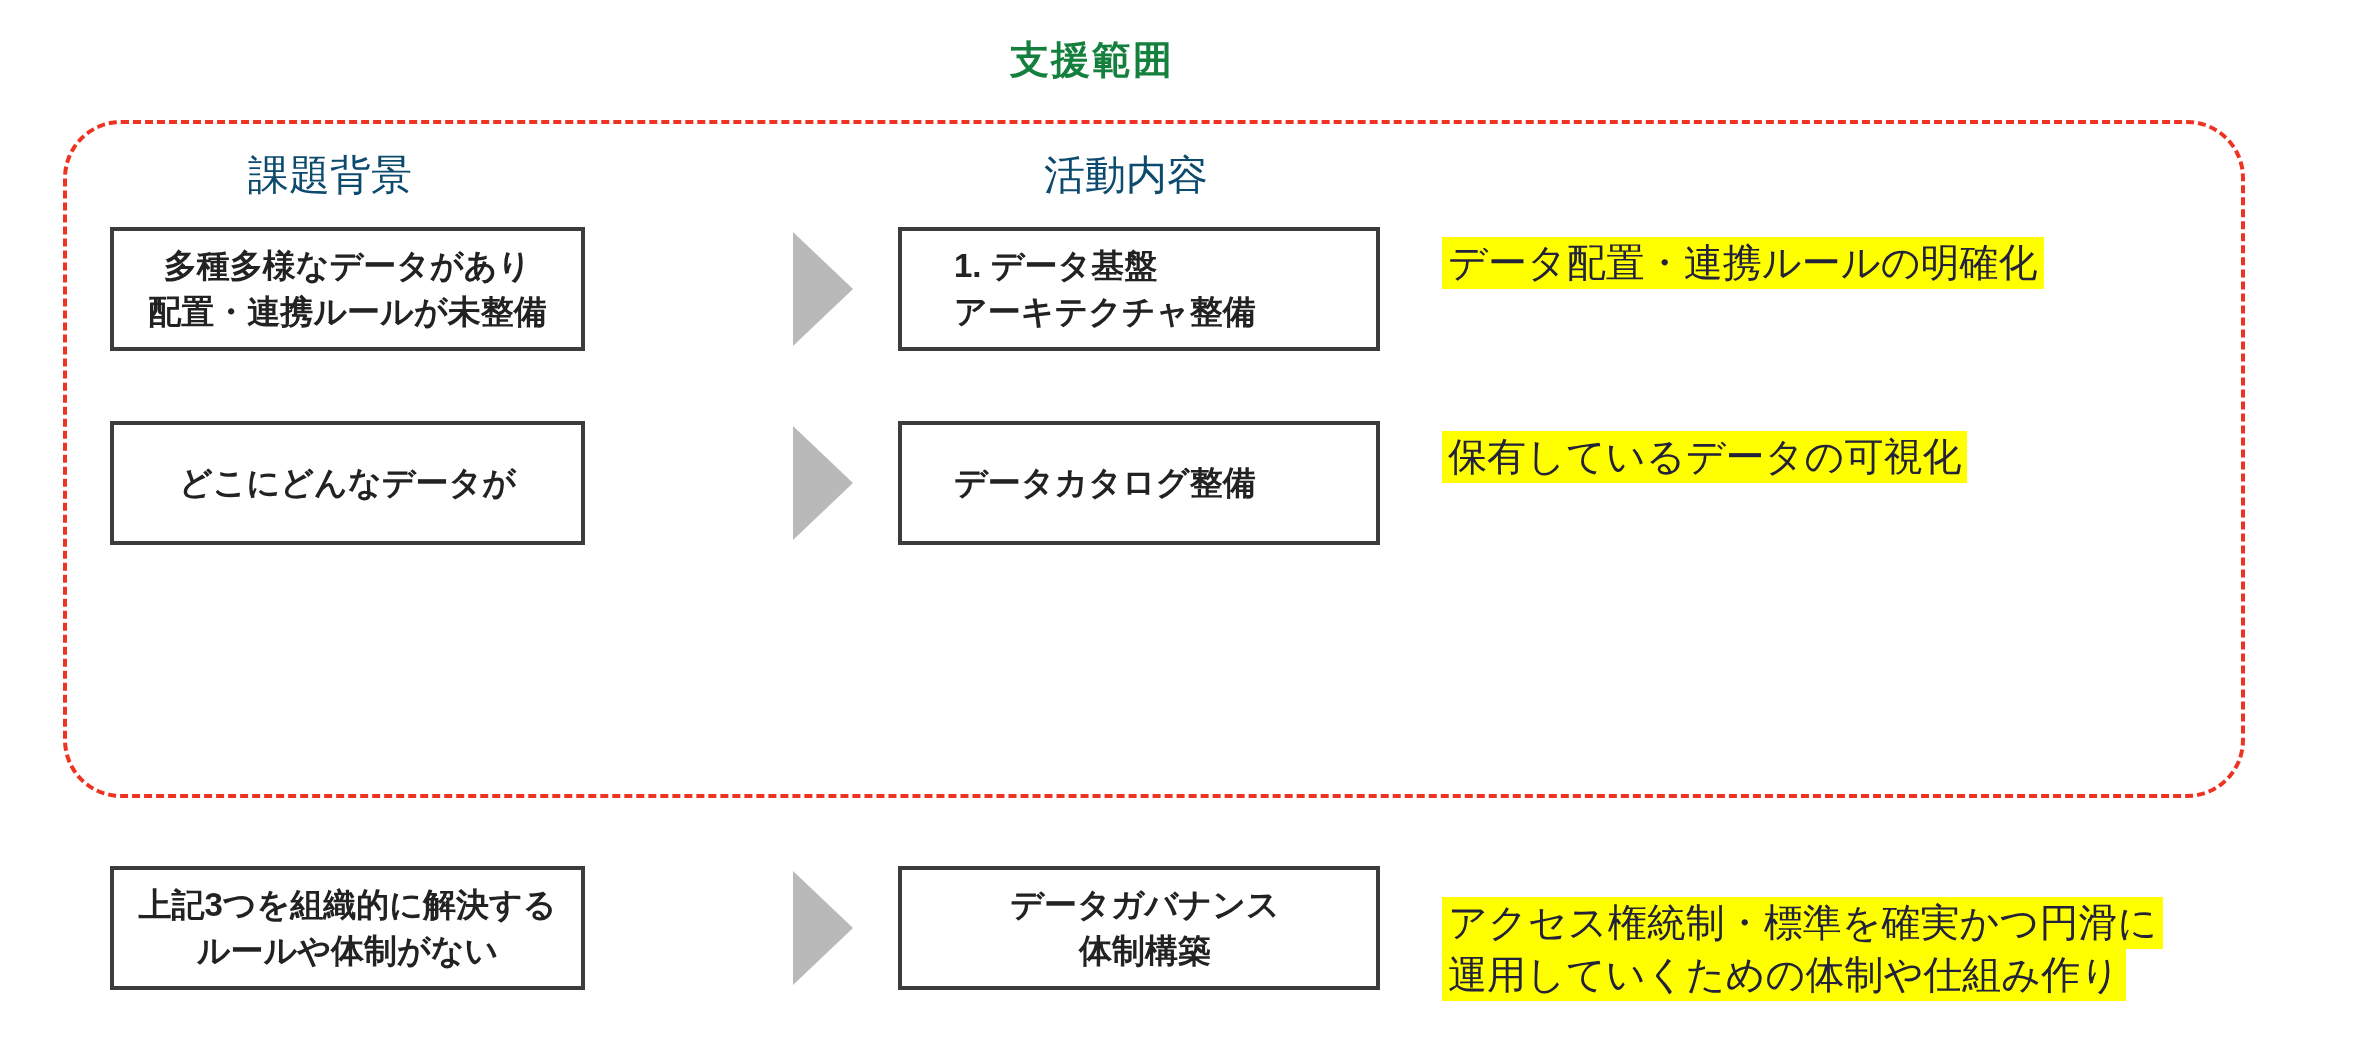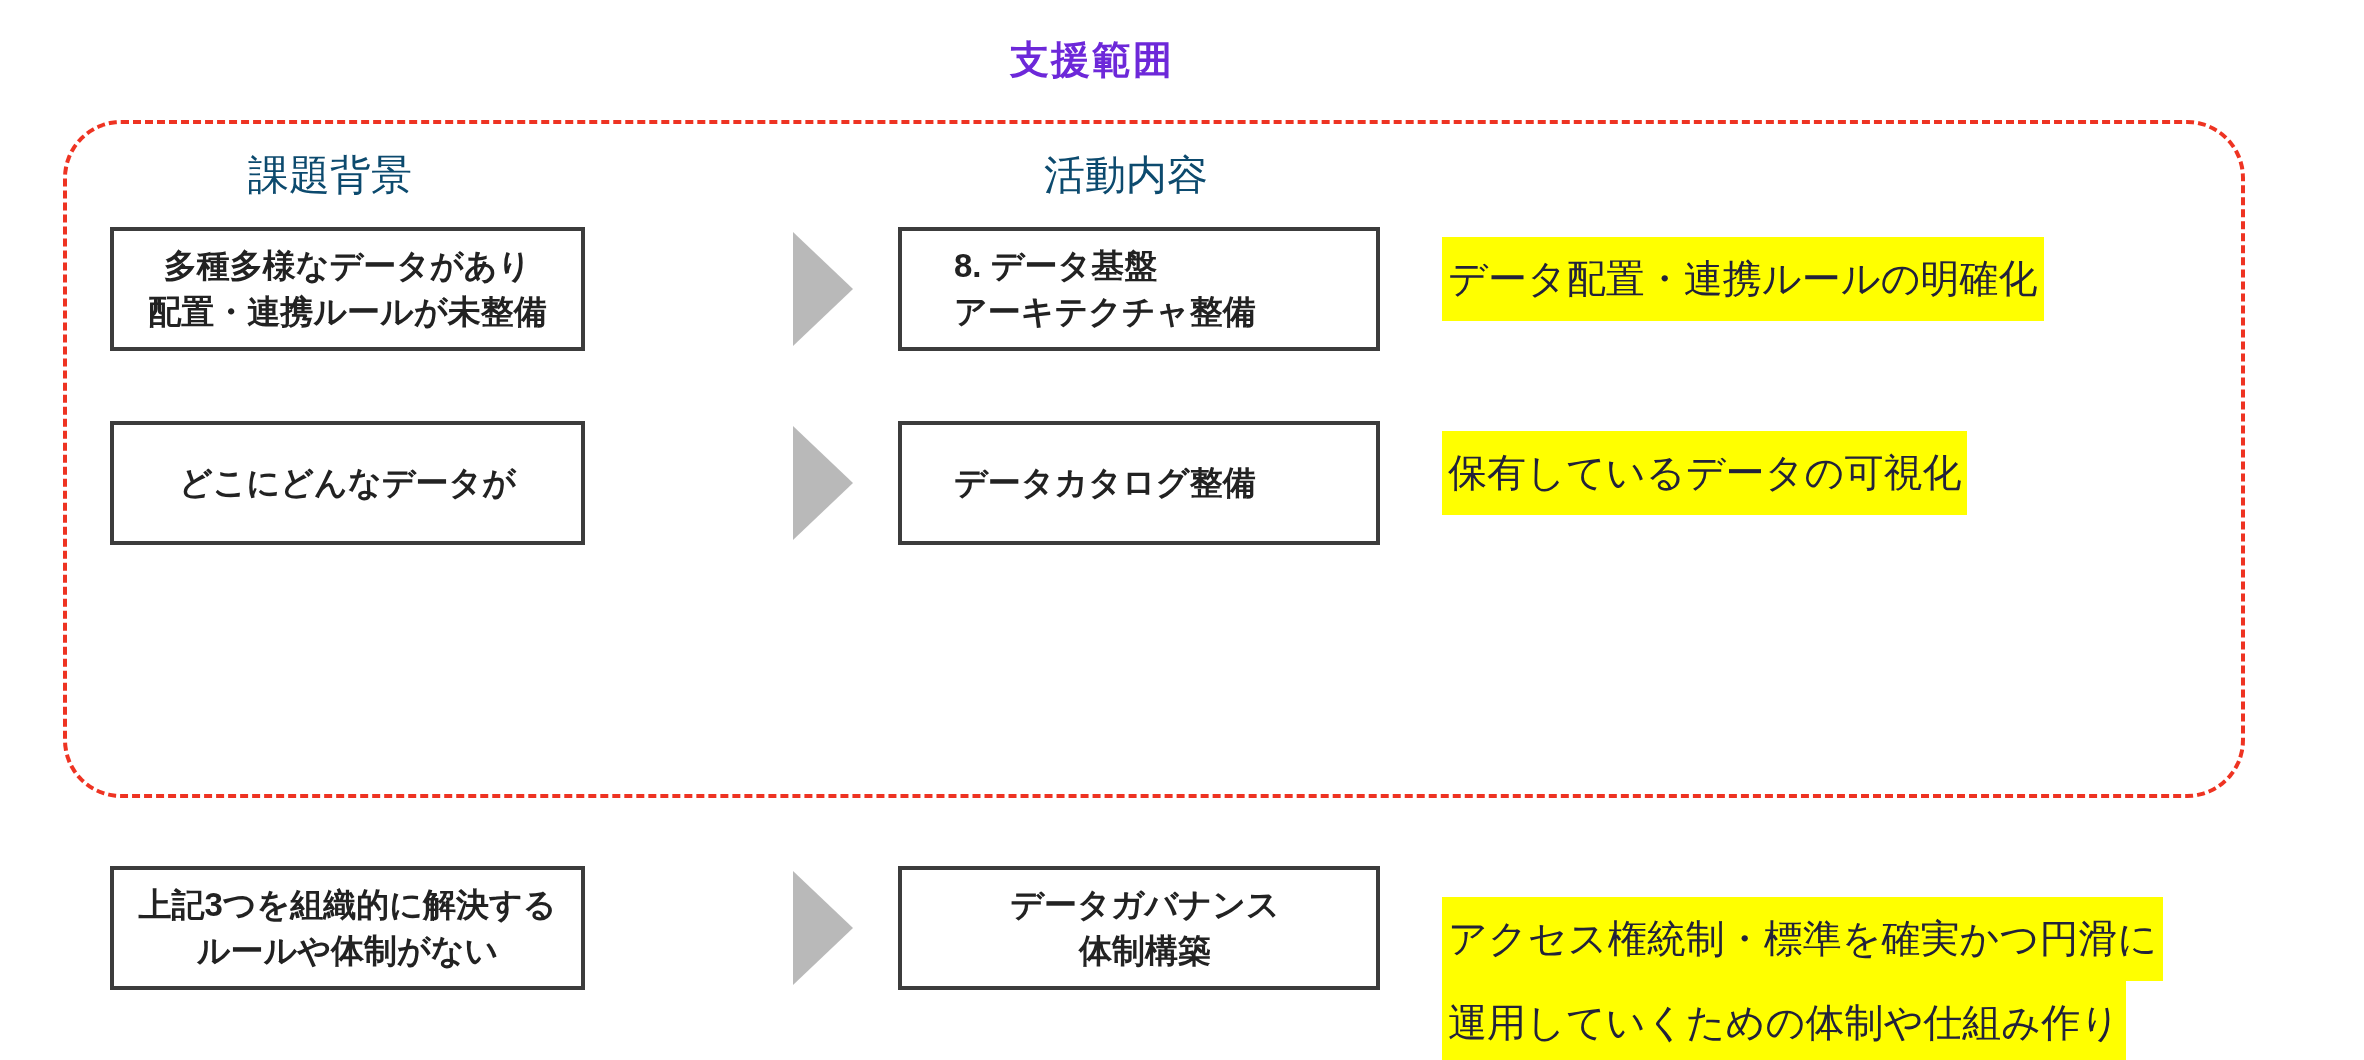--- a/index.html
+++ b/index.html
@@ -2,21 +2,21 @@
 <html><head>
 <meta charset="utf-8">
 <style>
   html,body{margin:0;padding:0;background:#ffffff;}
   .canvas{
     position:relative;width:2364px;height:1060px;background:#ffffff;overflow:hidden;
     font-family:"Liberation Sans","DejaVu Sans",sans-serif;
   }
   .page-title{
     position:absolute;top:33px;left:1092px;transform:translateX(-50%);
-    font-size:39px;font-weight:bold;color:#6d28d9;letter-spacing:2px;white-space:nowrap;
+    font-size:39px;font-weight:bold;color:#15803d;letter-spacing:2px;white-space:nowrap;
   }
   .scope-border{
     position:absolute;left:63px;top:120px;width:2182px;height:678px;
     border:4px dashed #ee3322;border-radius:58px;box-sizing:border-box;
   }
   .col-header{
     position:absolute;top:148px;transform:translateX(-50%);
     font-size:41px;color:#0c4a6e;white-space:nowrap;
   }
   .col-header.problems{left:330px;}
@@ -45,21 +45,21 @@
     border:4px solid #3c3c3c;box-sizing:border-box;background:#ffffff;
     display:flex;flex-direction:column;justify-content:center;align-items:flex-start;
     padding-left:52px;
     font-size:33px;font-weight:bold;color:#222222;line-height:46px;white-space:nowrap;
   }
   .abox.centered{align-items:center;padding-left:12px;}
   .outcome{position:absolute;left:1442px;top:10px;}
   .row.r3 .outcome{top:31px;}
   .hl{
     display:table;background:#ffff00;color:#22223a;
-    font-size:39px;line-height:52px;padding:16px 6px;white-space:nowrap;
+    font-size:39px;line-height:52px;padding:0 6px;white-space:nowrap;
   }
   .hl:empty{display:none;}
 </style>
 </head>
 <body>
 
 <div class="canvas">
 
   <div class="page-title">支援範囲</div>
 
@@ -68,21 +68,21 @@
   <div class="col-header problems">課題背景</div>
   <div class="col-header activities">活動内容</div>
 
   <div class="row r0">
     <div class="pbox">
       <span>多種多様なデータがあり</span>
       <span>配置・連携ルールが未整備</span>
     </div>
     <div class="arrow"></div>
     <div class="abox">
-      <span>8. データ基盤</span>
+      <span>1. データ基盤</span>
       <span>アーキテクチャ整備</span>
     </div>
     <div class="outcome">
       <span class="hl">データ配置・連携ルールの明確化</span>
 
     </div>
   </div>
 
   <div class="row r1">
     <div class="pbox">

